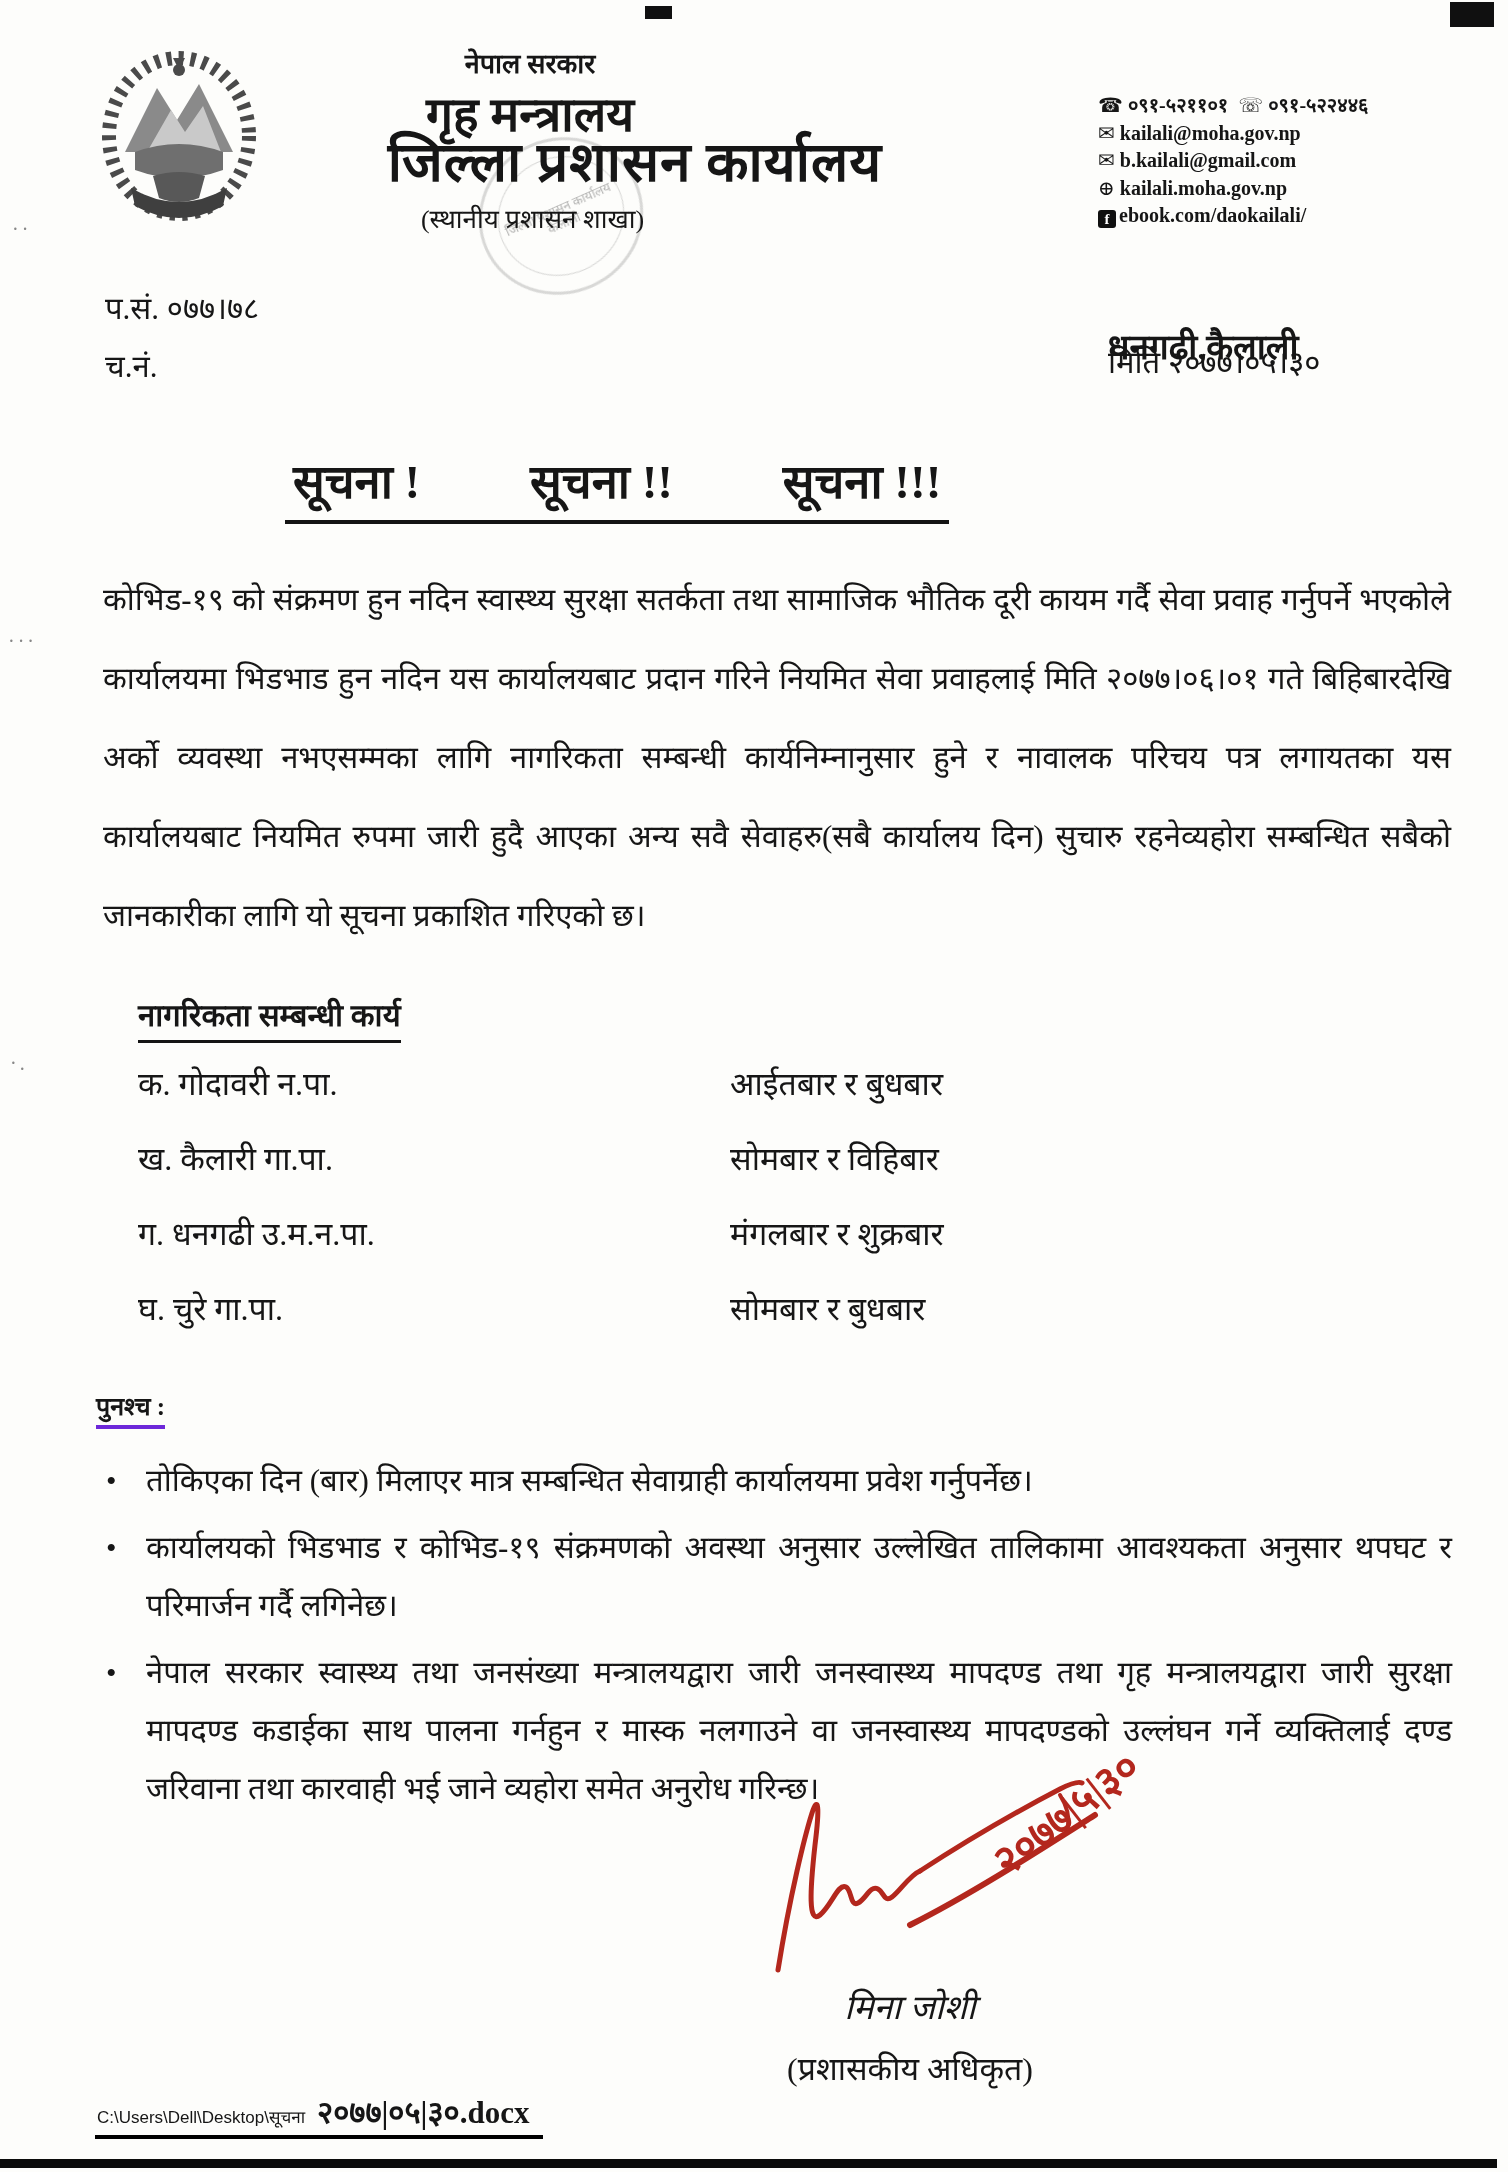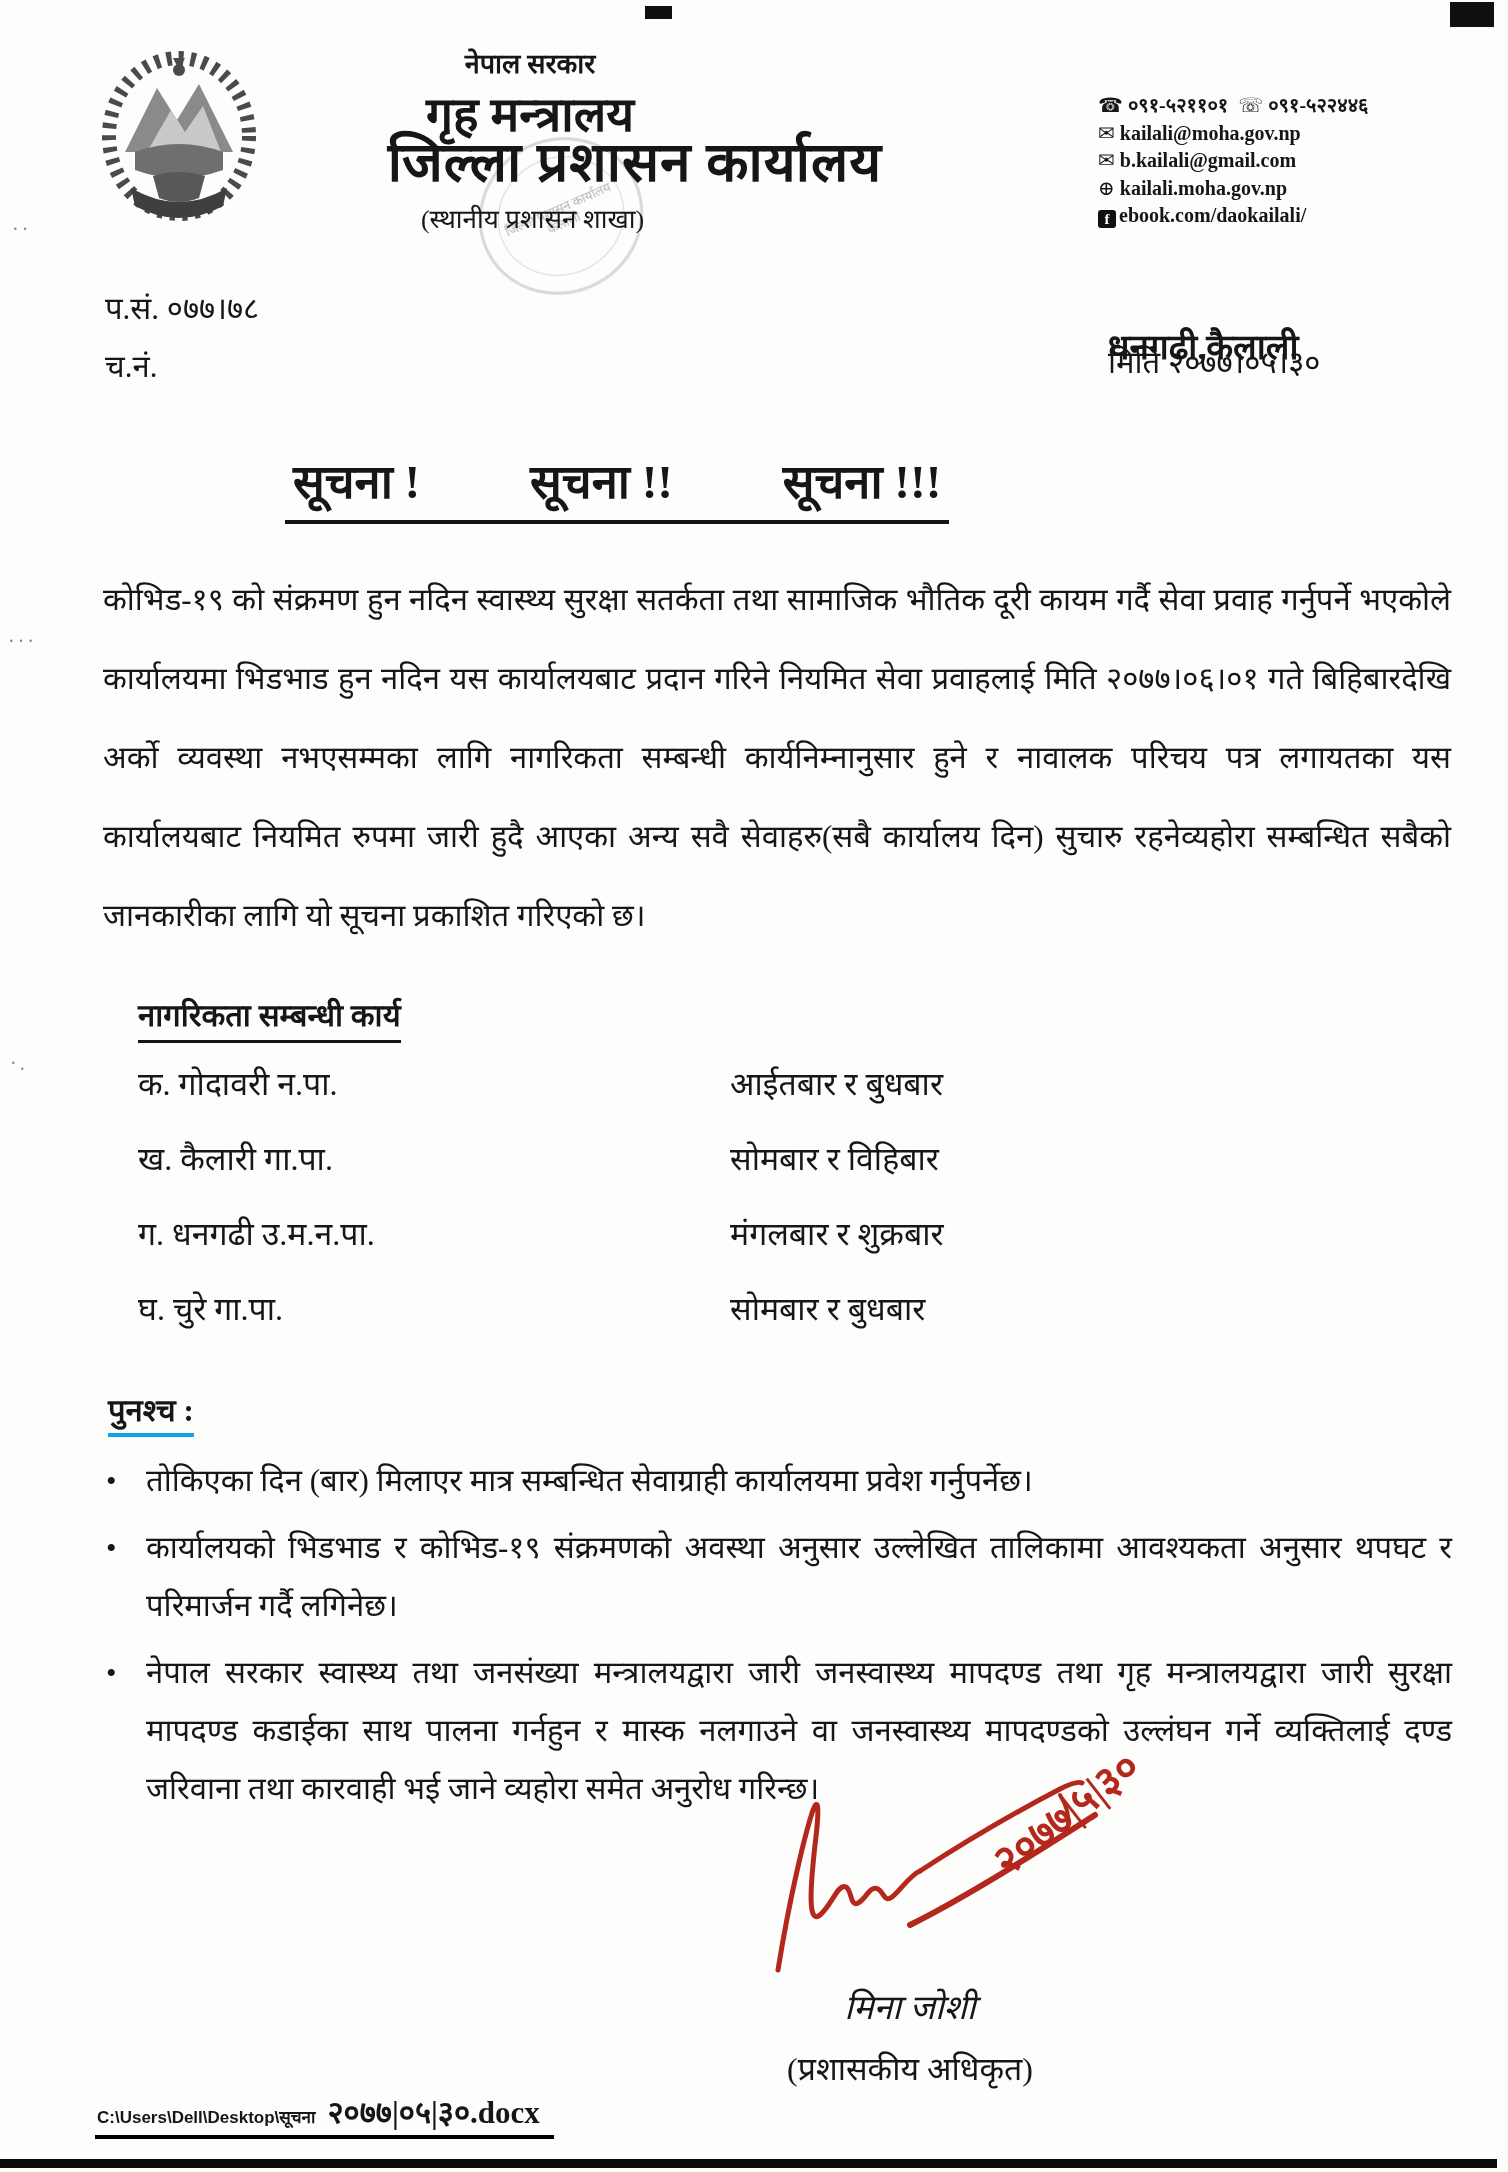--- a/index.html
+++ b/index.html
@@ -74,23 +74,23 @@
     border-bottom:3px solid #141414;
     padding-bottom:5px;display:inline-block;
   }
   .sched-rows{left:138px;top:1058px;width:920px;font-size:32px;}
   .sched-row{display:flex;margin-bottom:27px;height:48px;align-items:center;}
   .sched-office{width:592px;}
   .sched-days{flex:1;}
 
   
   .ps-heading{
-    left:108px;top:1388px;
-    font-size:31px;font-weight:bold;
-    border-bottom:4px solid #0ea5e9;
+    left:96px;top:1388px;
+    font-size:25px;font-weight:bold;
+    border-bottom:4px solid #6d28d9;
     padding-bottom:3px;display:inline-block;
   }
   .ps-list{left:106px;top:1452px;width:1346px;}
   .ps-item{display:flex;margin-bottom:9px;font-size:31px;line-height:58px;text-align:justify;}
   .ps-bullet{width:40px;font-size:30px;line-height:58px;flex:none;}
   .ps-text{flex:1;}
 
   
   .sig-svg{left:760px;top:1775px;width:350px;height:215px;}
   .sig-date{
@@ -101,21 +101,21 @@
   }
   .sig-name{left:735px;top:1983px;width:350px;text-align:center;font-size:34px;font-style:italic;}
   .sig-desig{left:695px;top:2046px;width:430px;text-align:center;font-size:32px;}
 
   
   .footer-path{
     left:95px;top:2090px;
     display:flex;align-items:baseline;gap:12px;
     border-bottom:4px solid #000;padding:0 14px 3px 2px;
   }
-  .fp-path{font-size:17px;font-weight:bold;font-family:"Liberation Sans","DejaVu Sans",sans-serif;}
+  .fp-path{font-size:17px;font-weight:normal;font-family:"Liberation Sans","DejaVu Sans",sans-serif;}
   .fp-file{font-size:31px;font-weight:bold;}
 
   
   .edge-bottom{left:0;top:2159px;width:1497px;height:9px;background:#0b0b0b;}
   .mark-a{left:645px;top:6px;width:27px;height:13px;background:#101010;}
   .mark-b{left:1450px;top:2px;width:44px;height:25px;background:#101010;}
   .margin-dot{color:#888;font-size:20px;letter-spacing:3px;}
   .md1{left:12px;top:218px;}
   .md2{left:8px;top:630px;}
   .md3{left:10px;top:1052px;}

